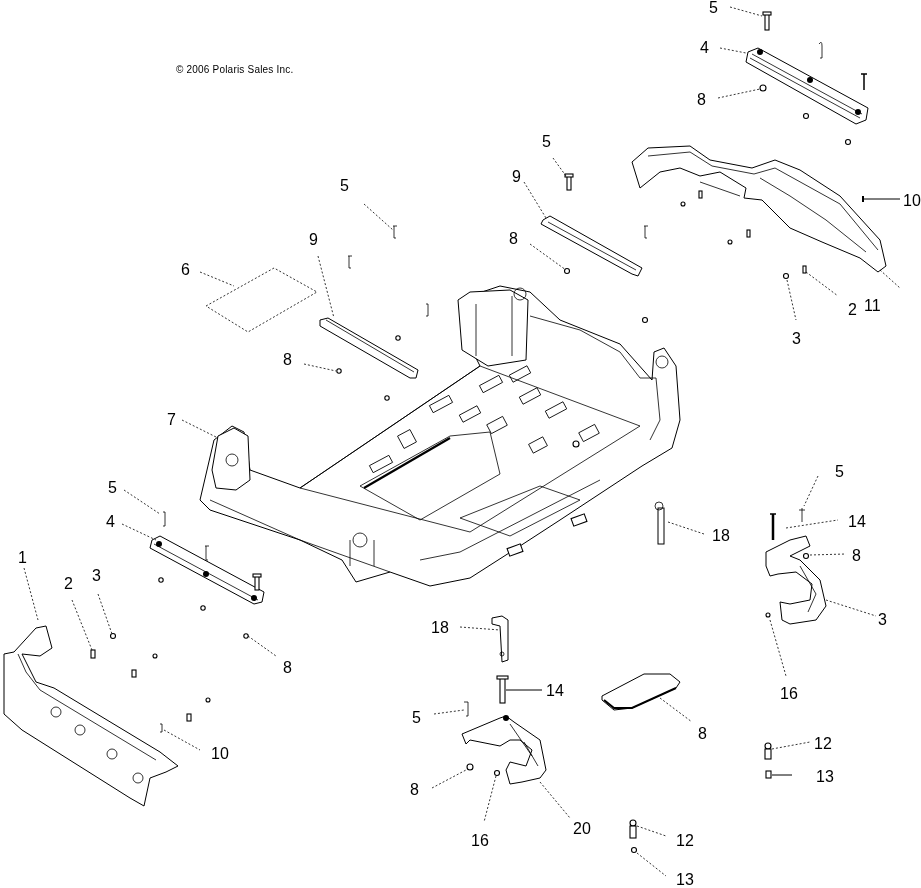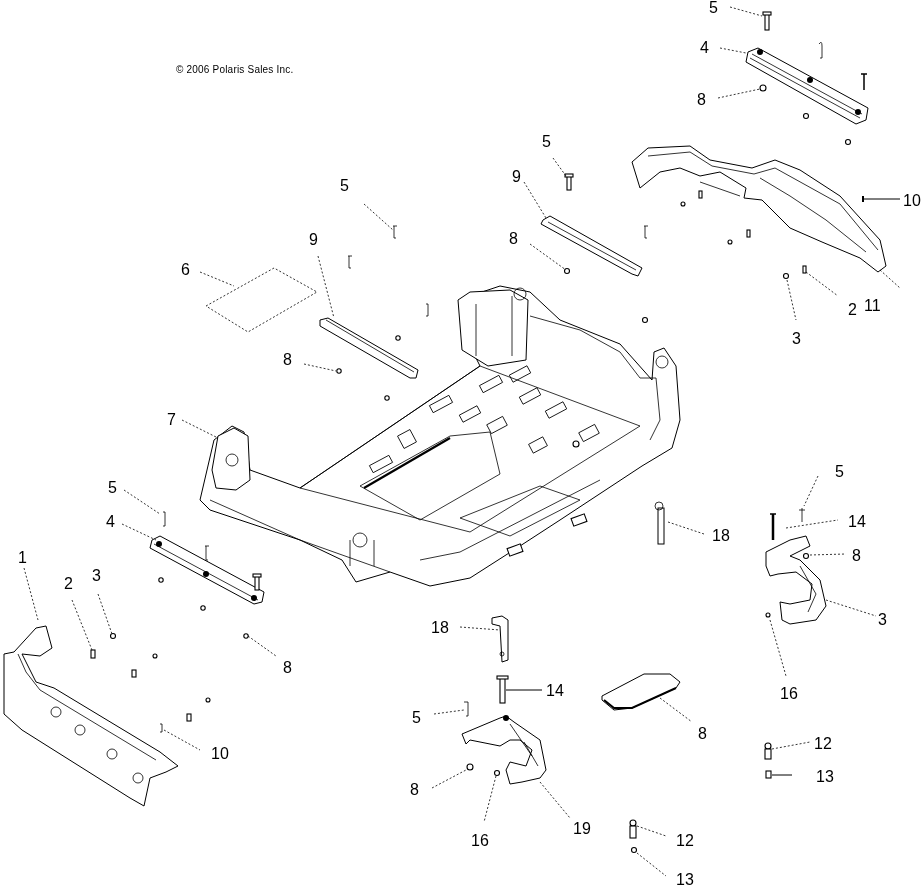--- a/index.html
+++ b/index.html
@@ -279,18 +279,18 @@
   <div class="callout" style="left:848px;top:514px">14</div>
   <div class="callout" style="left:852px;top:548px">8</div>
   <div class="callout" style="left:878px;top:612px">3</div>
   <div class="callout" style="left:780px;top:686px">16</div>
   <div class="callout" style="left:431px;top:620px">18</div>
   <div class="callout" style="left:546px;top:683px">14</div>
   <div class="callout" style="left:412px;top:710px">5</div>
   <div class="callout" style="left:698px;top:726px">8</div>
   <div class="callout" style="left:410px;top:782px">8</div>
   <div class="callout" style="left:471px;top:833px">16</div>
-  <div class="callout" style="left:573px;top:821px">19</div>
+  <div class="callout" style="left:573px;top:821px">20</div>
   <div class="callout" style="left:814px;top:736px">12</div>
   <div class="callout" style="left:816px;top:769px">13</div>
   <div class="callout" style="left:676px;top:833px">12</div>
   <div class="callout" style="left:676px;top:872px">13</div>
 </div>
 
 </body></html>

